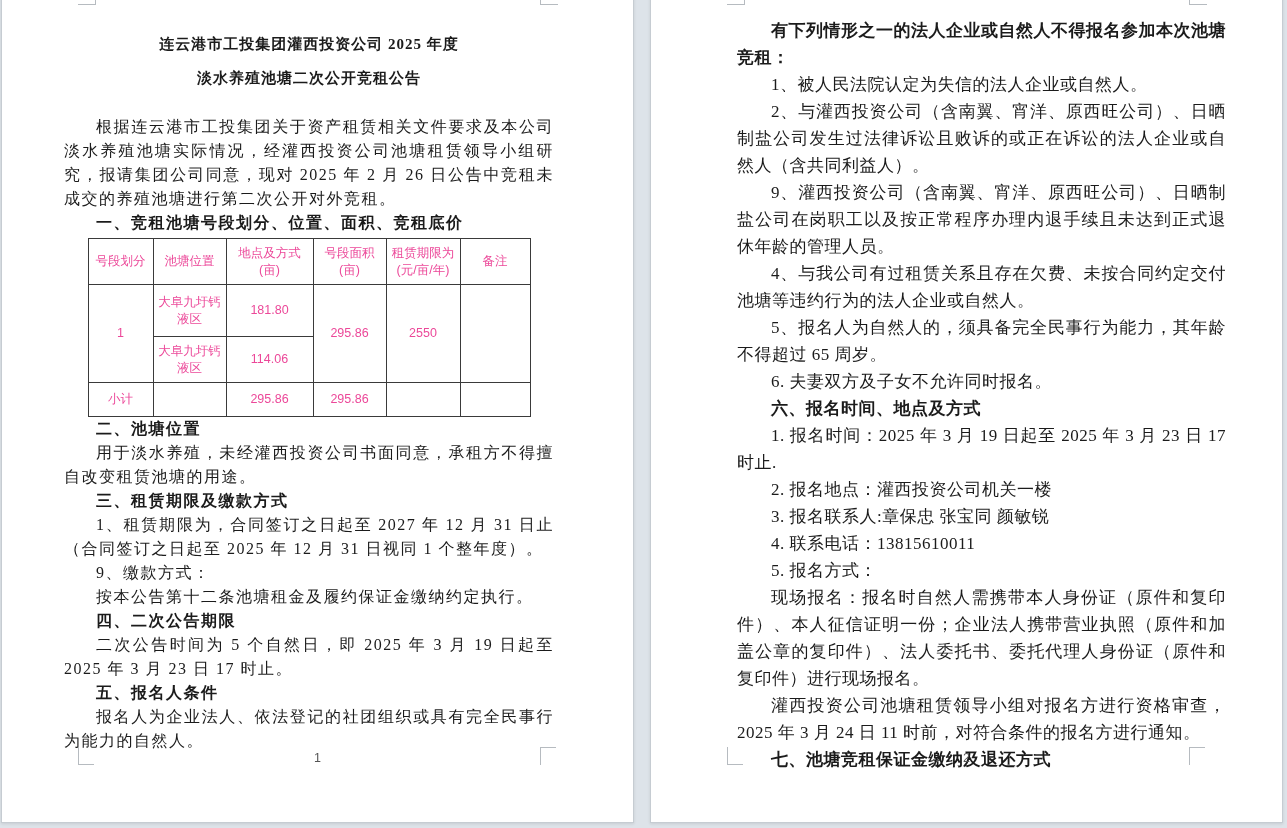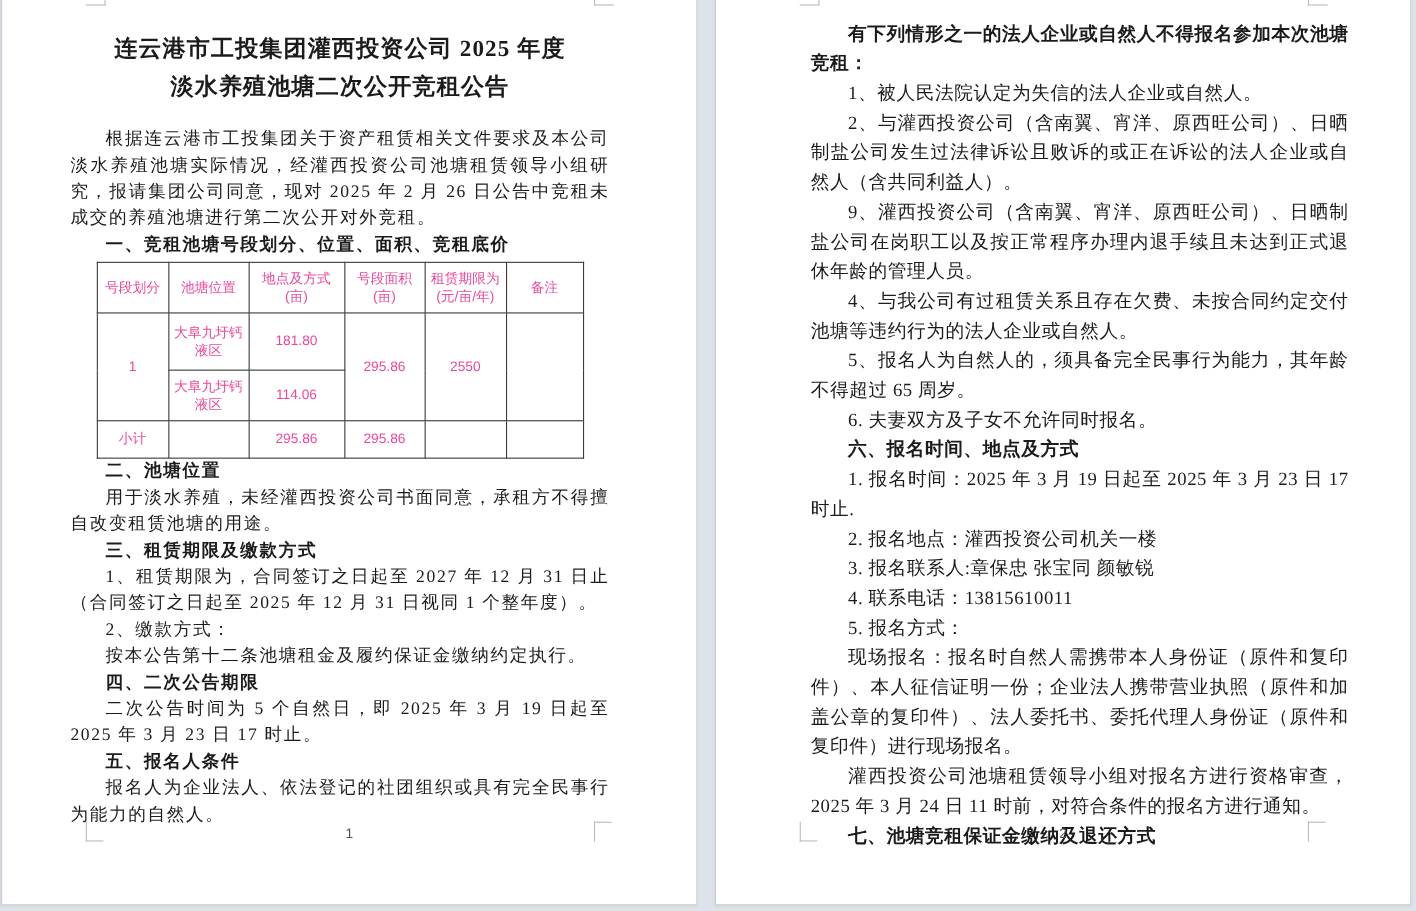--- a/index.html
+++ b/index.html
@@ -34,21 +34,21 @@
     letter-spacing:1.5px;
     text-align:justify;
   }
   .p2-body {
     padding:22px 56px 0 86px;
     font-size:17px; line-height:27px;
     letter-spacing:0.5px;
     text-align:justify;
   }
   .doc-title {
-    font-size:21px; font-weight:bold; line-height:34px;
+    font-size:15px; font-weight:bold; line-height:34px;
     text-align:center; letter-spacing:1px;
   }
   .para { margin:0; text-indent:2em; }
   .heading { margin:0; text-indent:2em; font-weight:bold; }
   .bold { font-weight:bold; }
   .intro { margin-top:20px; }
 
   table.pond-table {
     width:442px; margin:3px auto 0;
     border-collapse:collapse; table-layout:fixed;
@@ -132,21 +132,21 @@
           <td></td>
           <td></td>
         </tr>
       </tbody>
         </table>
 
       <p class="heading">二、池塘位置</p>
       <p class="para">用于淡水养殖，未经灌西投资公司书面同意，承租方不得擅自改变租赁池塘的用途。</p>
       <p class="heading">三、租赁期限及缴款方式</p>
       <p class="para">1、租赁期限为，合同签订之日起至 2027 年 12 月 31 日止（合同签订之日起至 2025 年 12 月 31 日视同 1 个整年度）。</p>
-      <p class="para">2、缴款方式：</p>
+      <p class="para">9、缴款方式：</p>
       <p class="para">按本公告第十二条池塘租金及履约保证金缴纳约定执行。</p>
       <p class="heading">四、二次公告期限</p>
       <p class="para">二次公告时间为 5 个自然日，即 2025 年 3 月 19 日起至 2025 年 3 月 23 日 17 时止。</p>
       <p class="heading">五、报名人条件</p>
       <p class="para">报名人为企业法人、依法登记的社团组织或具有完全民事行为能力的自然人。</p>
     </div>
 
     <div class="pagenum">1</div>
   </div>
 

